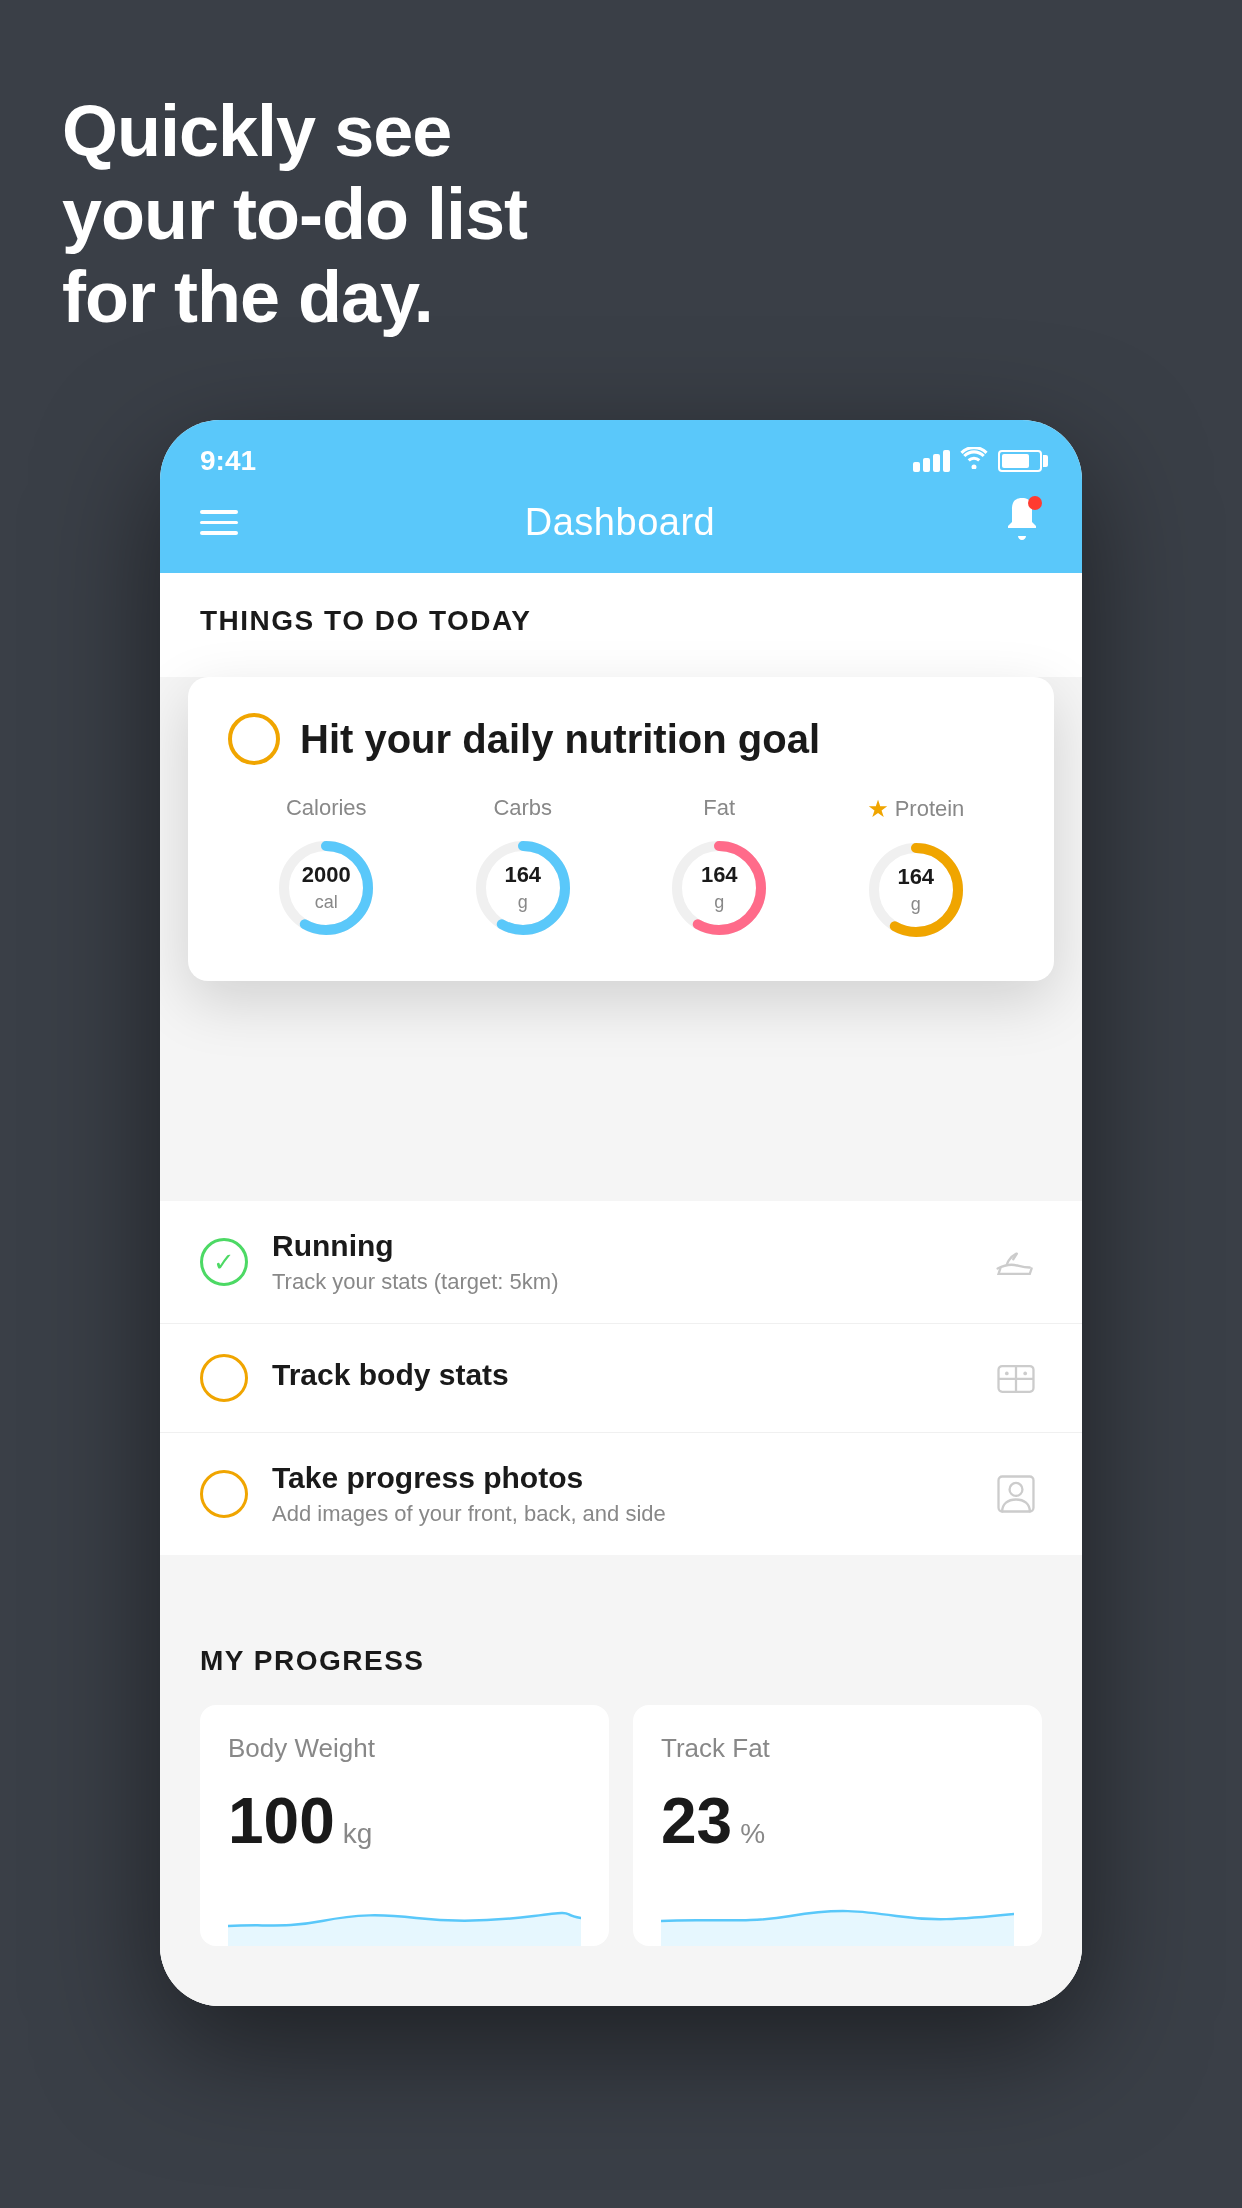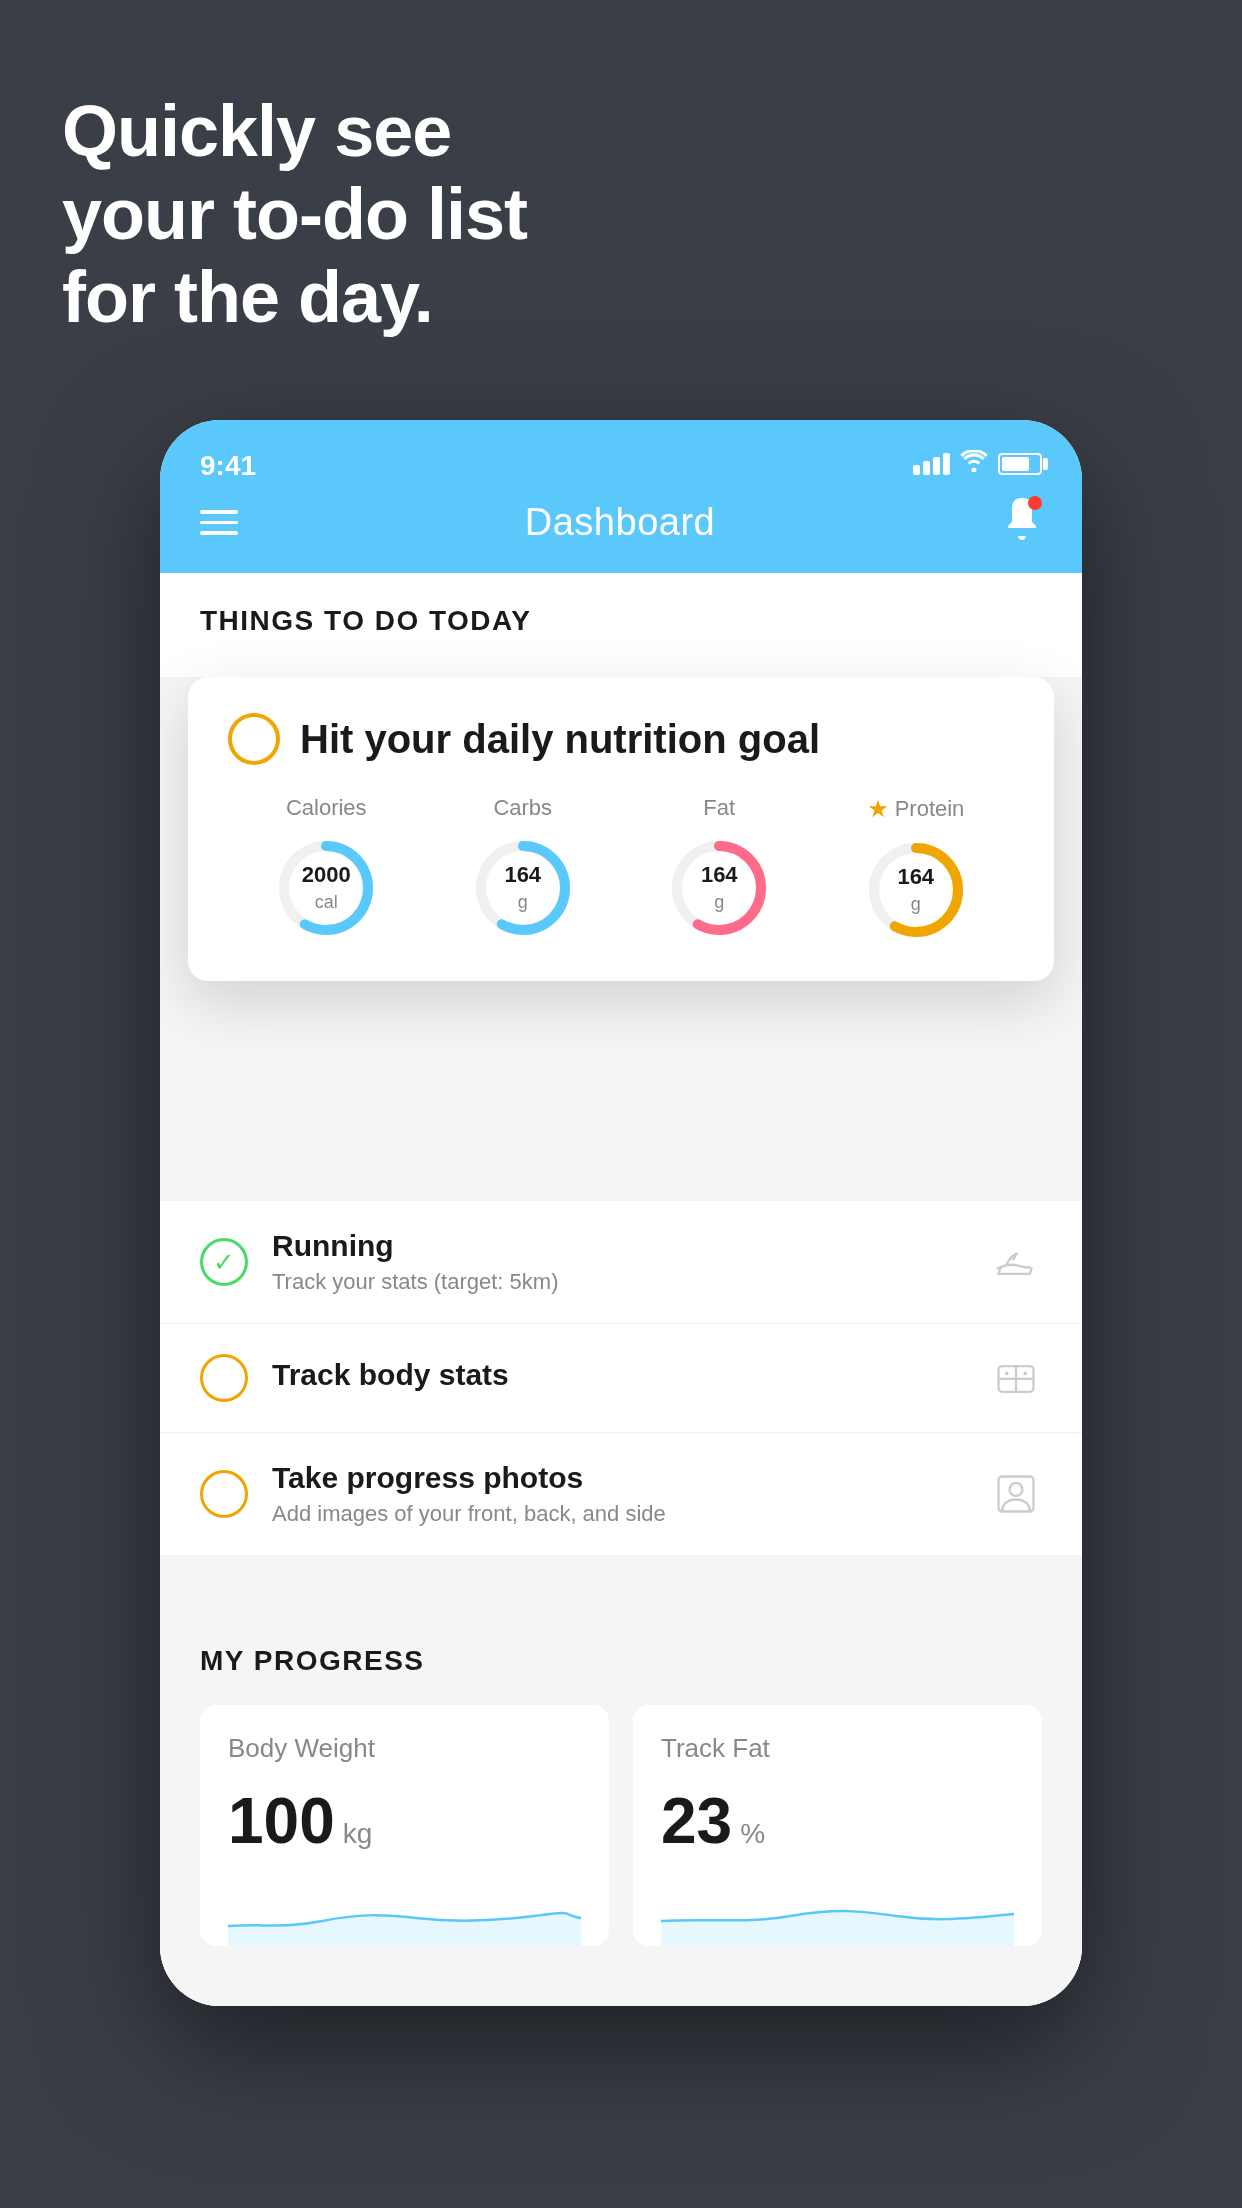--- a/index.html
+++ b/index.html
@@ -35,21 +35,21 @@
       border-radius: 60px;
       overflow: hidden;
       box-shadow: 0 40px 120px rgba(0,0,0,0.5);
     }
 
     
     .status-bar {
       background: #5ac8fa;
       display: flex;
       justify-content: space-between;
-      align-items: flex-start;
+      align-items: center;
       padding: 30px 40px 8px 40px;
       height: 60px;
     }
 
     .status-time {
       color: #fff;
       font-size: 28px;
       font-weight: 600;
     }
 

